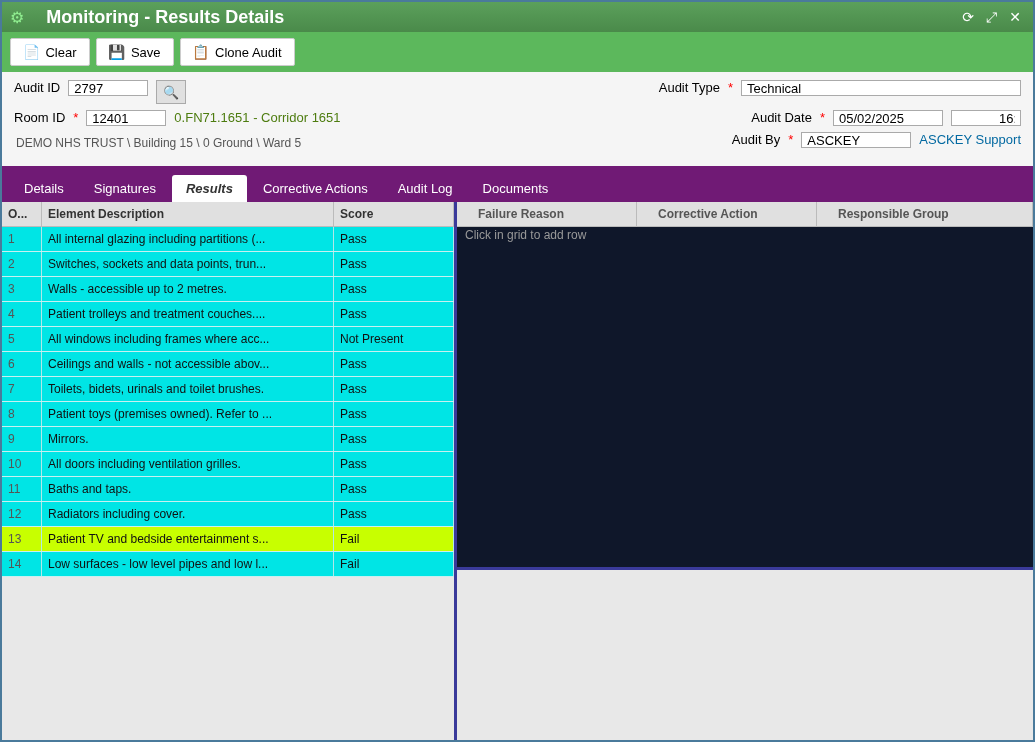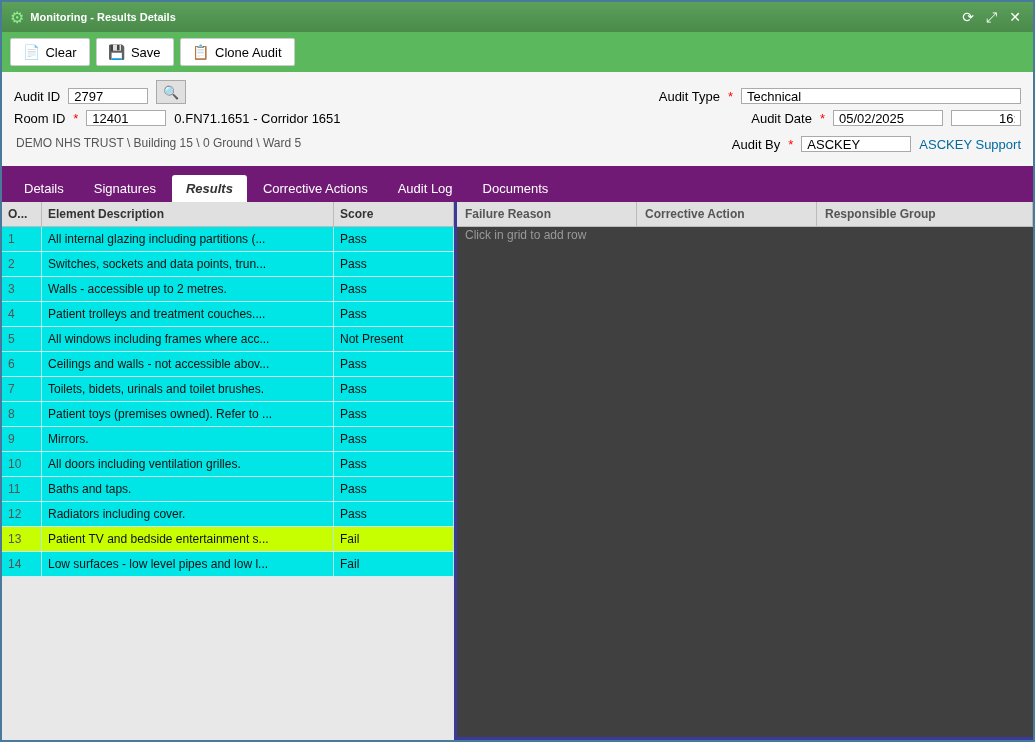--- a/index.html
+++ b/index.html
@@ -20,21 +20,21 @@
       color: white;
       padding: 4px 8px;
       display: flex;
       align-items: center;
       justify-content: space-between;
       height: 30px;
       flex-shrink: 0;
     }
     .title-bar-left { display: flex; align-items: center; gap: 6px; }
     .title-bar-icon { color: #90ee90; font-size: 16px; }
-    .title-bar-title { font-size: 11px; font-weight: bold; }
+    .title-bar-title { font-size: 18px; font-weight: bold; margin-left: 16px; }
     .title-bar-controls { display: flex; gap: 4px; }
     .title-btn { background: none; border: none; color: white; cursor: pointer; font-size: 14px; padding: 0 4px; }
     
     
     .toolbar {
       background: #5cb85c;
       padding: 6px 8px;
       display: flex;
       gap: 6px;
       flex-shrink: 0;
@@ -54,21 +54,21 @@
     .btn-icon { font-size: 14px; }
     
     
     .form-section {
       background: #f5f5f5;
       padding: 8px 12px;
       flex-shrink: 0;
     }
     .form-row {
       display: flex;
-      align-items: flex-end;
+      align-items: flex-start;
       margin-bottom: 6px;
       gap: 8px;
     }
     .form-label { font-size: 13px; white-space: nowrap; }
     .required { color: red; }
     .form-input {
       border: 1px solid #aaa;
       padding: 3px 5px;
       height: 16px;
       font-size: 13px;
@@ -181,32 +181,32 @@
     }
     
     .right-table-header {
       display: grid;
       grid-template-columns: 180px 180px 1fr;
       background: #e0e0e0;
       border-bottom: 1px solid #bbb;
       flex-shrink: 0;
     }
     .right-th {
-      padding: 5px 8px;
+      padding: 5px 21px;
       font-size: 12px;
       font-weight: bold;
       border-right: 1px solid #bbb;
       color: #555;
     }
     
     .right-body {
       flex: 1;
-      background: #404040;
-      display: flex;
-      flex-direction: row;
+      background: #0f172a;
+      display: flex;
+      flex-direction: column;
     }
     .placeholder-text {
       color: #999;
       font-size: 12px;
       padding: 8px;
     }
     
     .right-split-top {
       flex: 1;
       border-bottom: 3px solid #3a3a9a;
@@ -265,21 +265,21 @@
 
       <span class="form-label">Audit Type</span>
       <span class="required">*</span>
       <input type="text" class="form-input" style="width: 280px;" value="Technical">
     </div>
     <div class="form-row">
 
       <span class="form-label">Room ID</span>
       <span class="required">*</span>
       <input type="text" class="form-input" style="width: 80px;" value="12401">
-      <span class="form-label" style="color:#000000;">0.FN71.1651 - Corridor 1651</span>
+      <span class="form-label" style="color:#4d7c0f;">0.FN71.1651 - Corridor 1651</span>
       <span class="form-row-spacer"></span>
 
       <span class="form-label">Audit Date</span>
       <span class="required">*</span>
       <input type="text" class="form-input" style="width: 110px;" value="05/02/2025">
       <input type="text" class="form-input" style="width: 70px; padding-left: 47px;" value="16:16">
     </div>
     <div class="form-row">
 
       <span class="breadcrumb">DEMO NHS TRUST \ Building 15 \ 0 Ground \ Ward 5</span>

